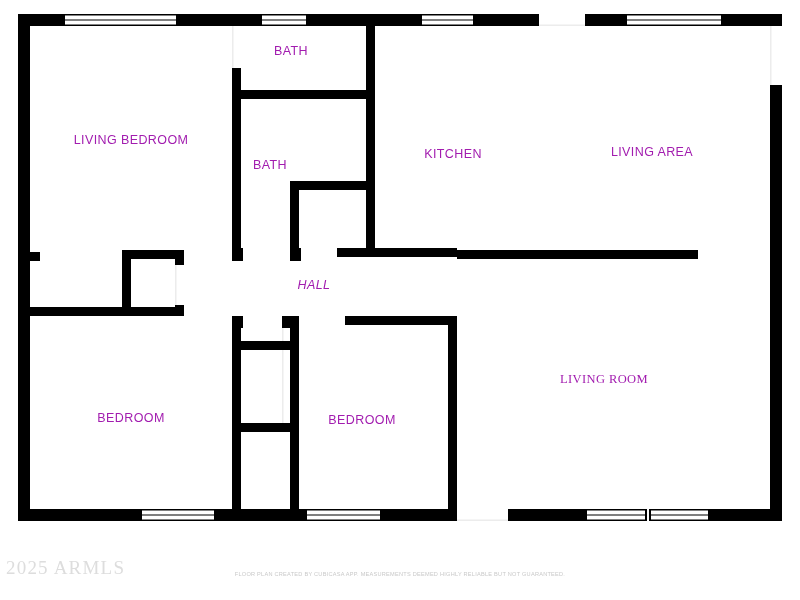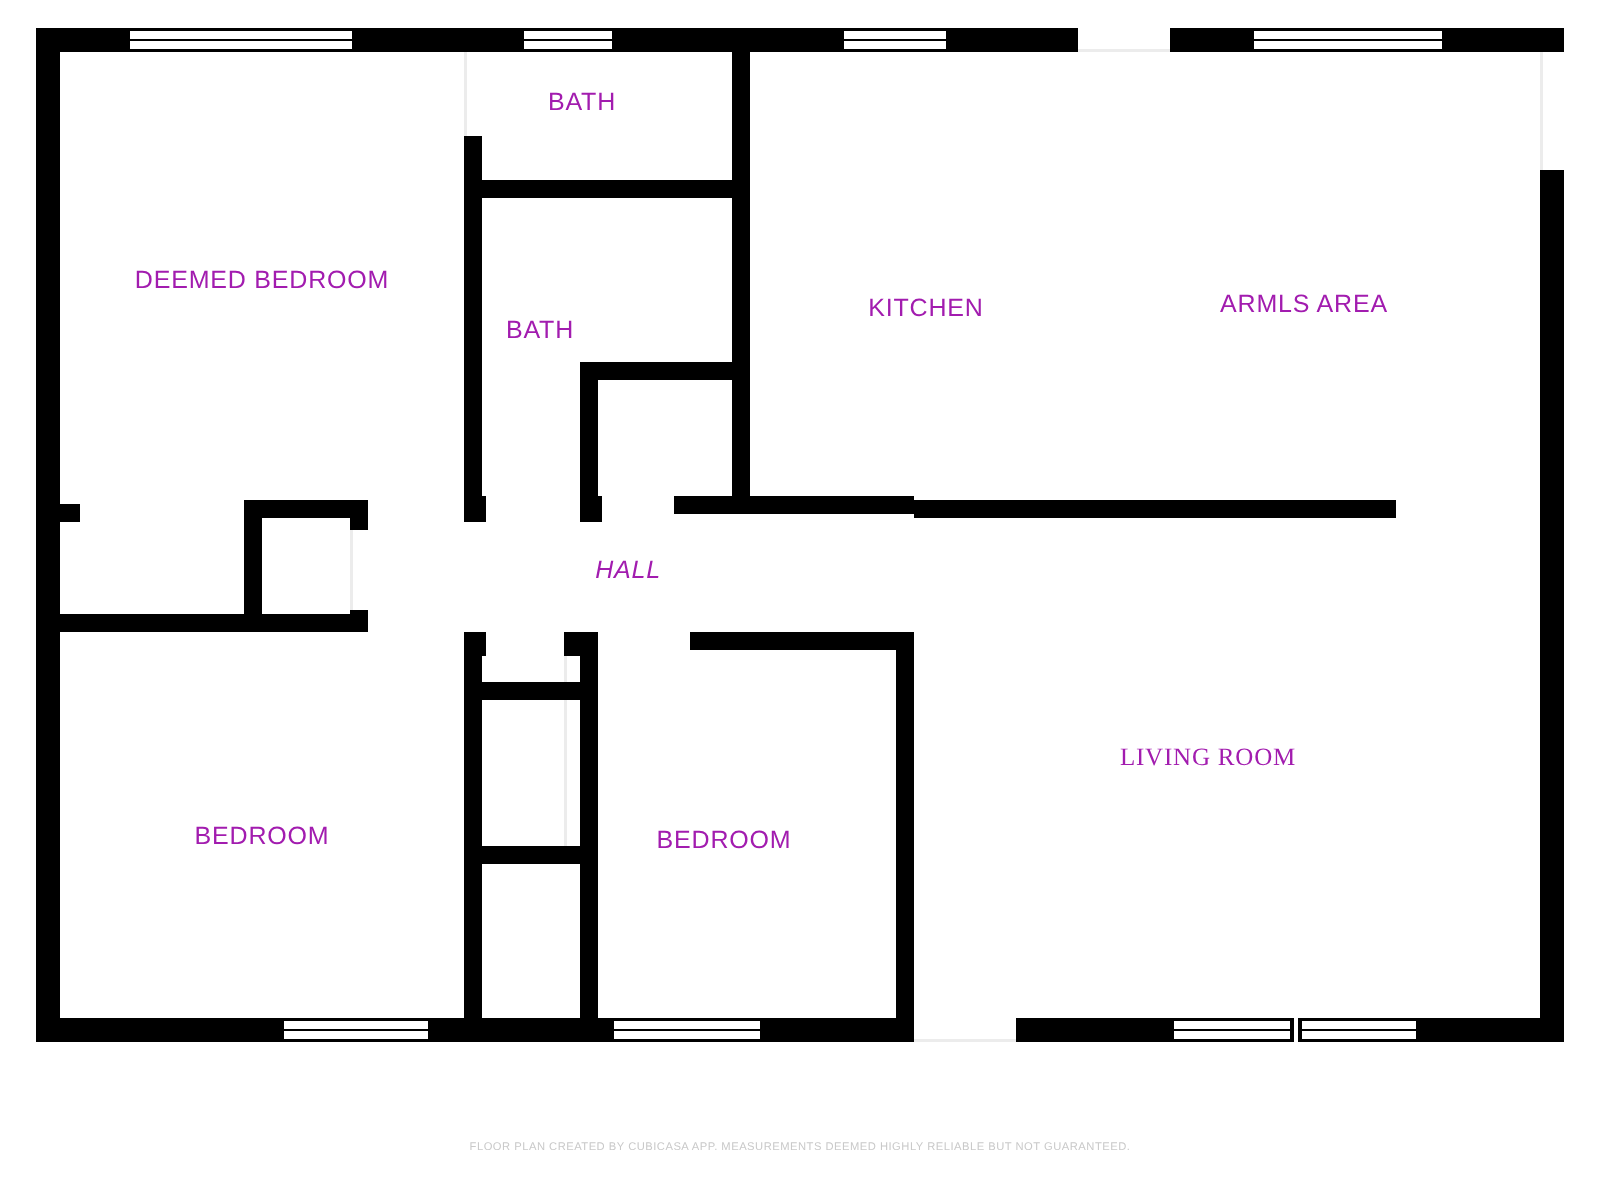--- a/index.html
+++ b/index.html
@@ -174,27 +174,28 @@
         </g>
         <g>
           <rect x="649" y="509" width="61" height="12" fill="#000000"></rect>
           <rect x="651" y="510.5" width="57" height="9" fill="#ffffff"></rect>
           <line x1="651" y1="515" x2="708" y2="515" stroke="#000000" stroke-width="1.1"></line>
         </g>
       </g>
   </svg>
 
   <div id="labels-layer">
-      <div class="room-label" style="left: 131px; top: 140px;">DEEMED BEDROOM</div>
+      <div class="room-label" style="left: 131px; top: 140px;">LIVING BEDROOM</div>
       <div class="room-label" style="left: 291px; top: 51px;">BATH</div>
       <div class="room-label" style="left: 270px; top: 165px;">BATH</div>
-      <div class="room-label" style="left: 463px; top: 154px;">KITCHEN</div>
-      <div class="room-label" style="left: 652px; top: 152px;">ARMLS AREA</div>
+      <div class="room-label" style="left: 453px; top: 154px;">KITCHEN</div>
+      <div class="room-label" style="left: 652px; top: 152px;">LIVING AREA</div>
       <div class="room-label" style="left: 314px; top: 285px; font-style: italic;">HALL</div>
       <div class="room-label" style="left: 131px; top: 418px;">BEDROOM</div>
       <div class="room-label" style="left: 362px; top: 420px;">BEDROOM</div>
       <div class="room-label" style="left: 604px; top: 379px; font-family: Liberation Serif, serif;">LIVING ROOM</div>
     </div>
 
+  <div id="watermark">2025 ARMLS</div>
 
   <div id="footer-note">FLOOR PLAN CREATED BY CUBICASA APP. MEASUREMENTS DEEMED HIGHLY RELIABLE BUT NOT GUARANTEED.</div>
 
 </div>
 
 </body></html>

